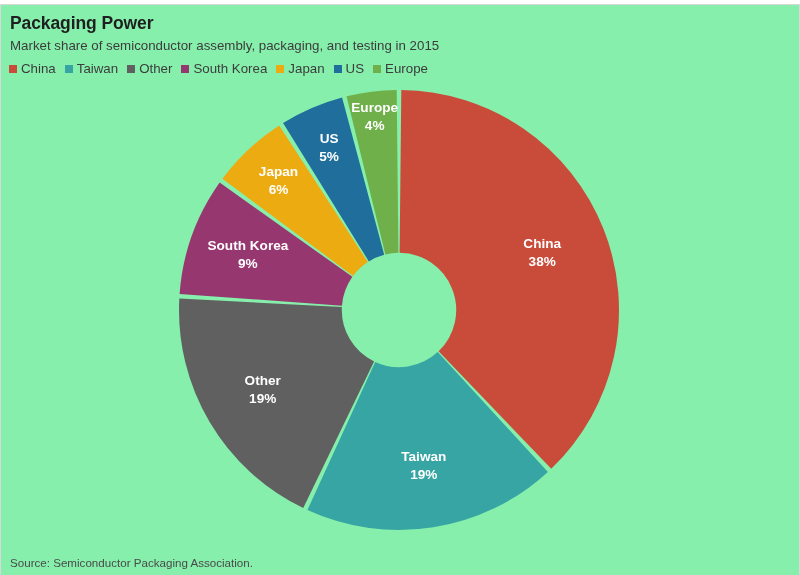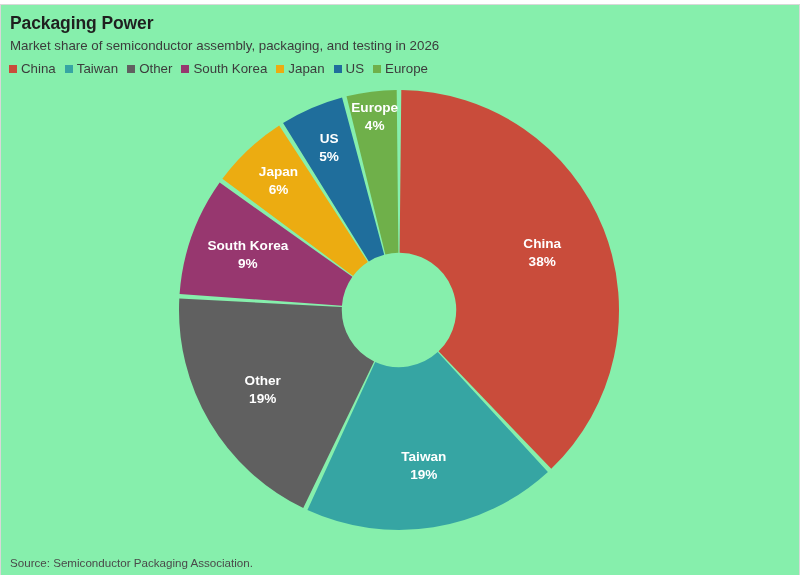--- a/index.html
+++ b/index.html
@@ -98,21 +98,21 @@
     white-space: nowrap;
   }
 </style>
 </head>
 <body>
 
 <div id="frame">
 
   <div id="chart-title">Packaging Power</div>
 
-  <div id="chart-subtitle">Market share of semiconductor assembly, packaging, and testing in 2026</div>
+  <div id="chart-subtitle">Market share of semiconductor assembly, packaging, and testing in 2015</div>
 
   <div id="legend">
       <span class="legend-item">
         <span class="legend-swatch" style="background: rgb(201, 76, 59);"></span>
         <span class="legend-label">China</span>
       </span>
       <span class="legend-item">
         <span class="legend-swatch" style="background: rgb(54, 165, 163);"></span>
         <span class="legend-label">Taiwan</span>
       </span>

